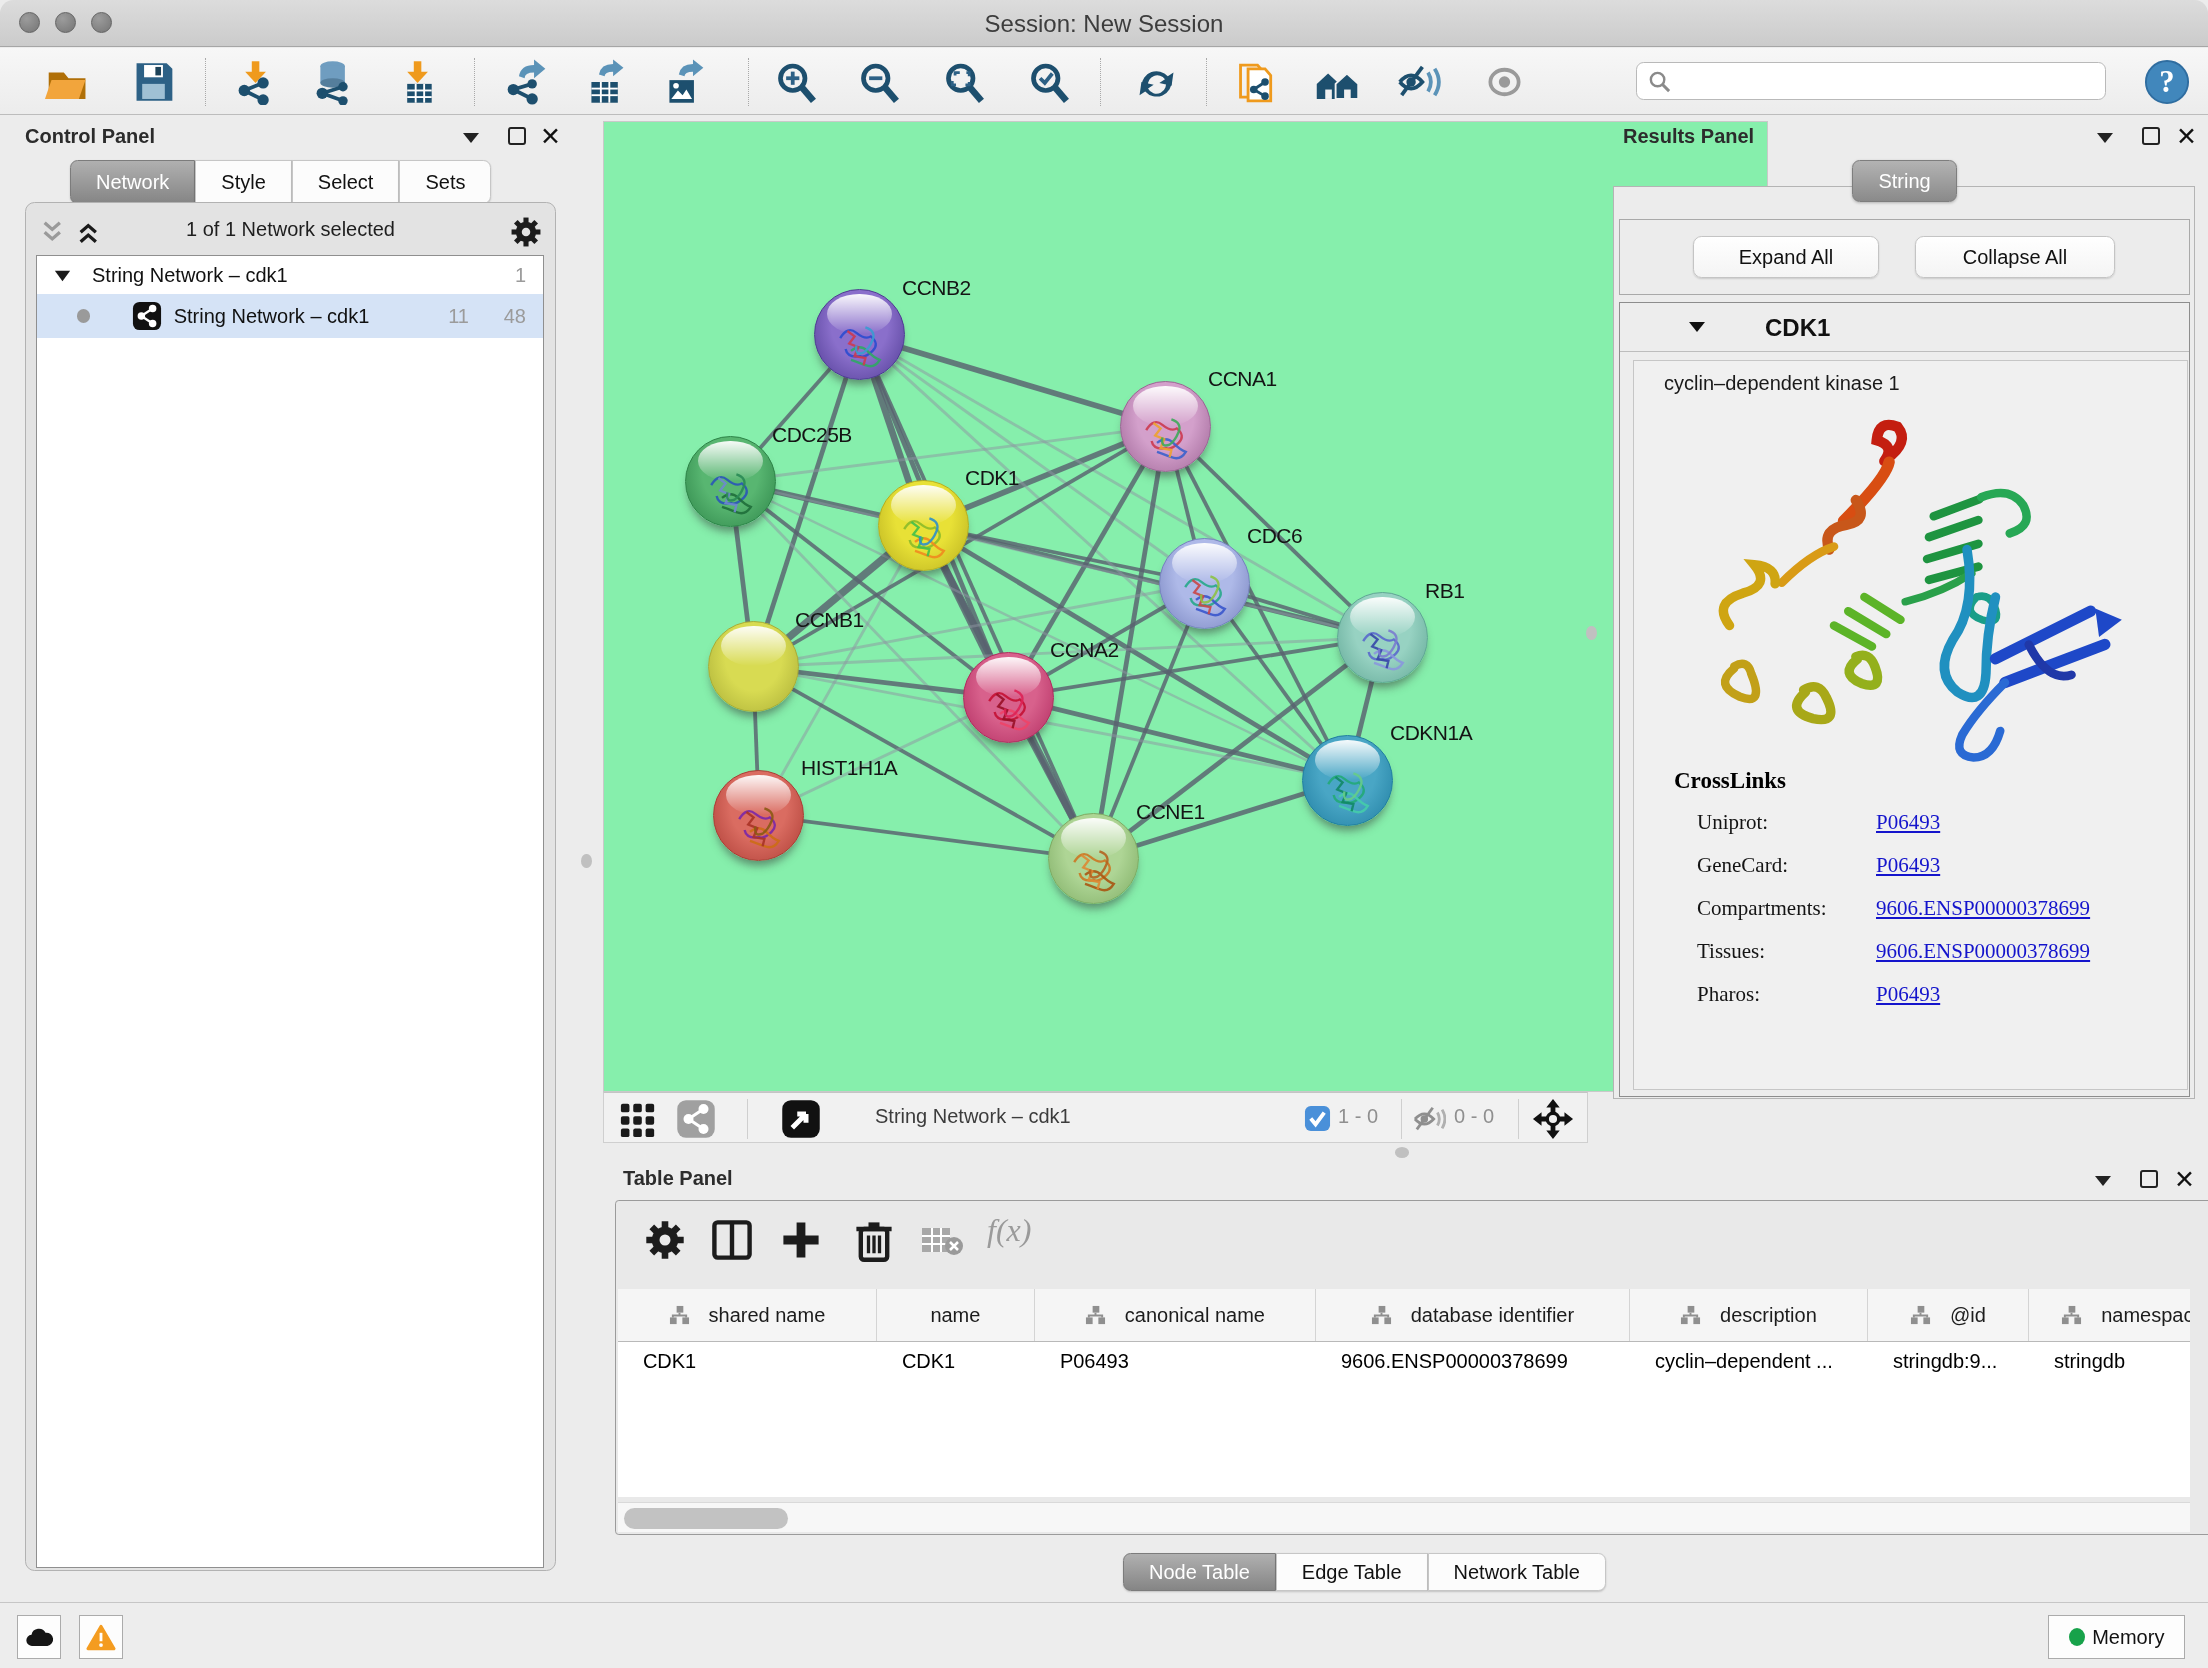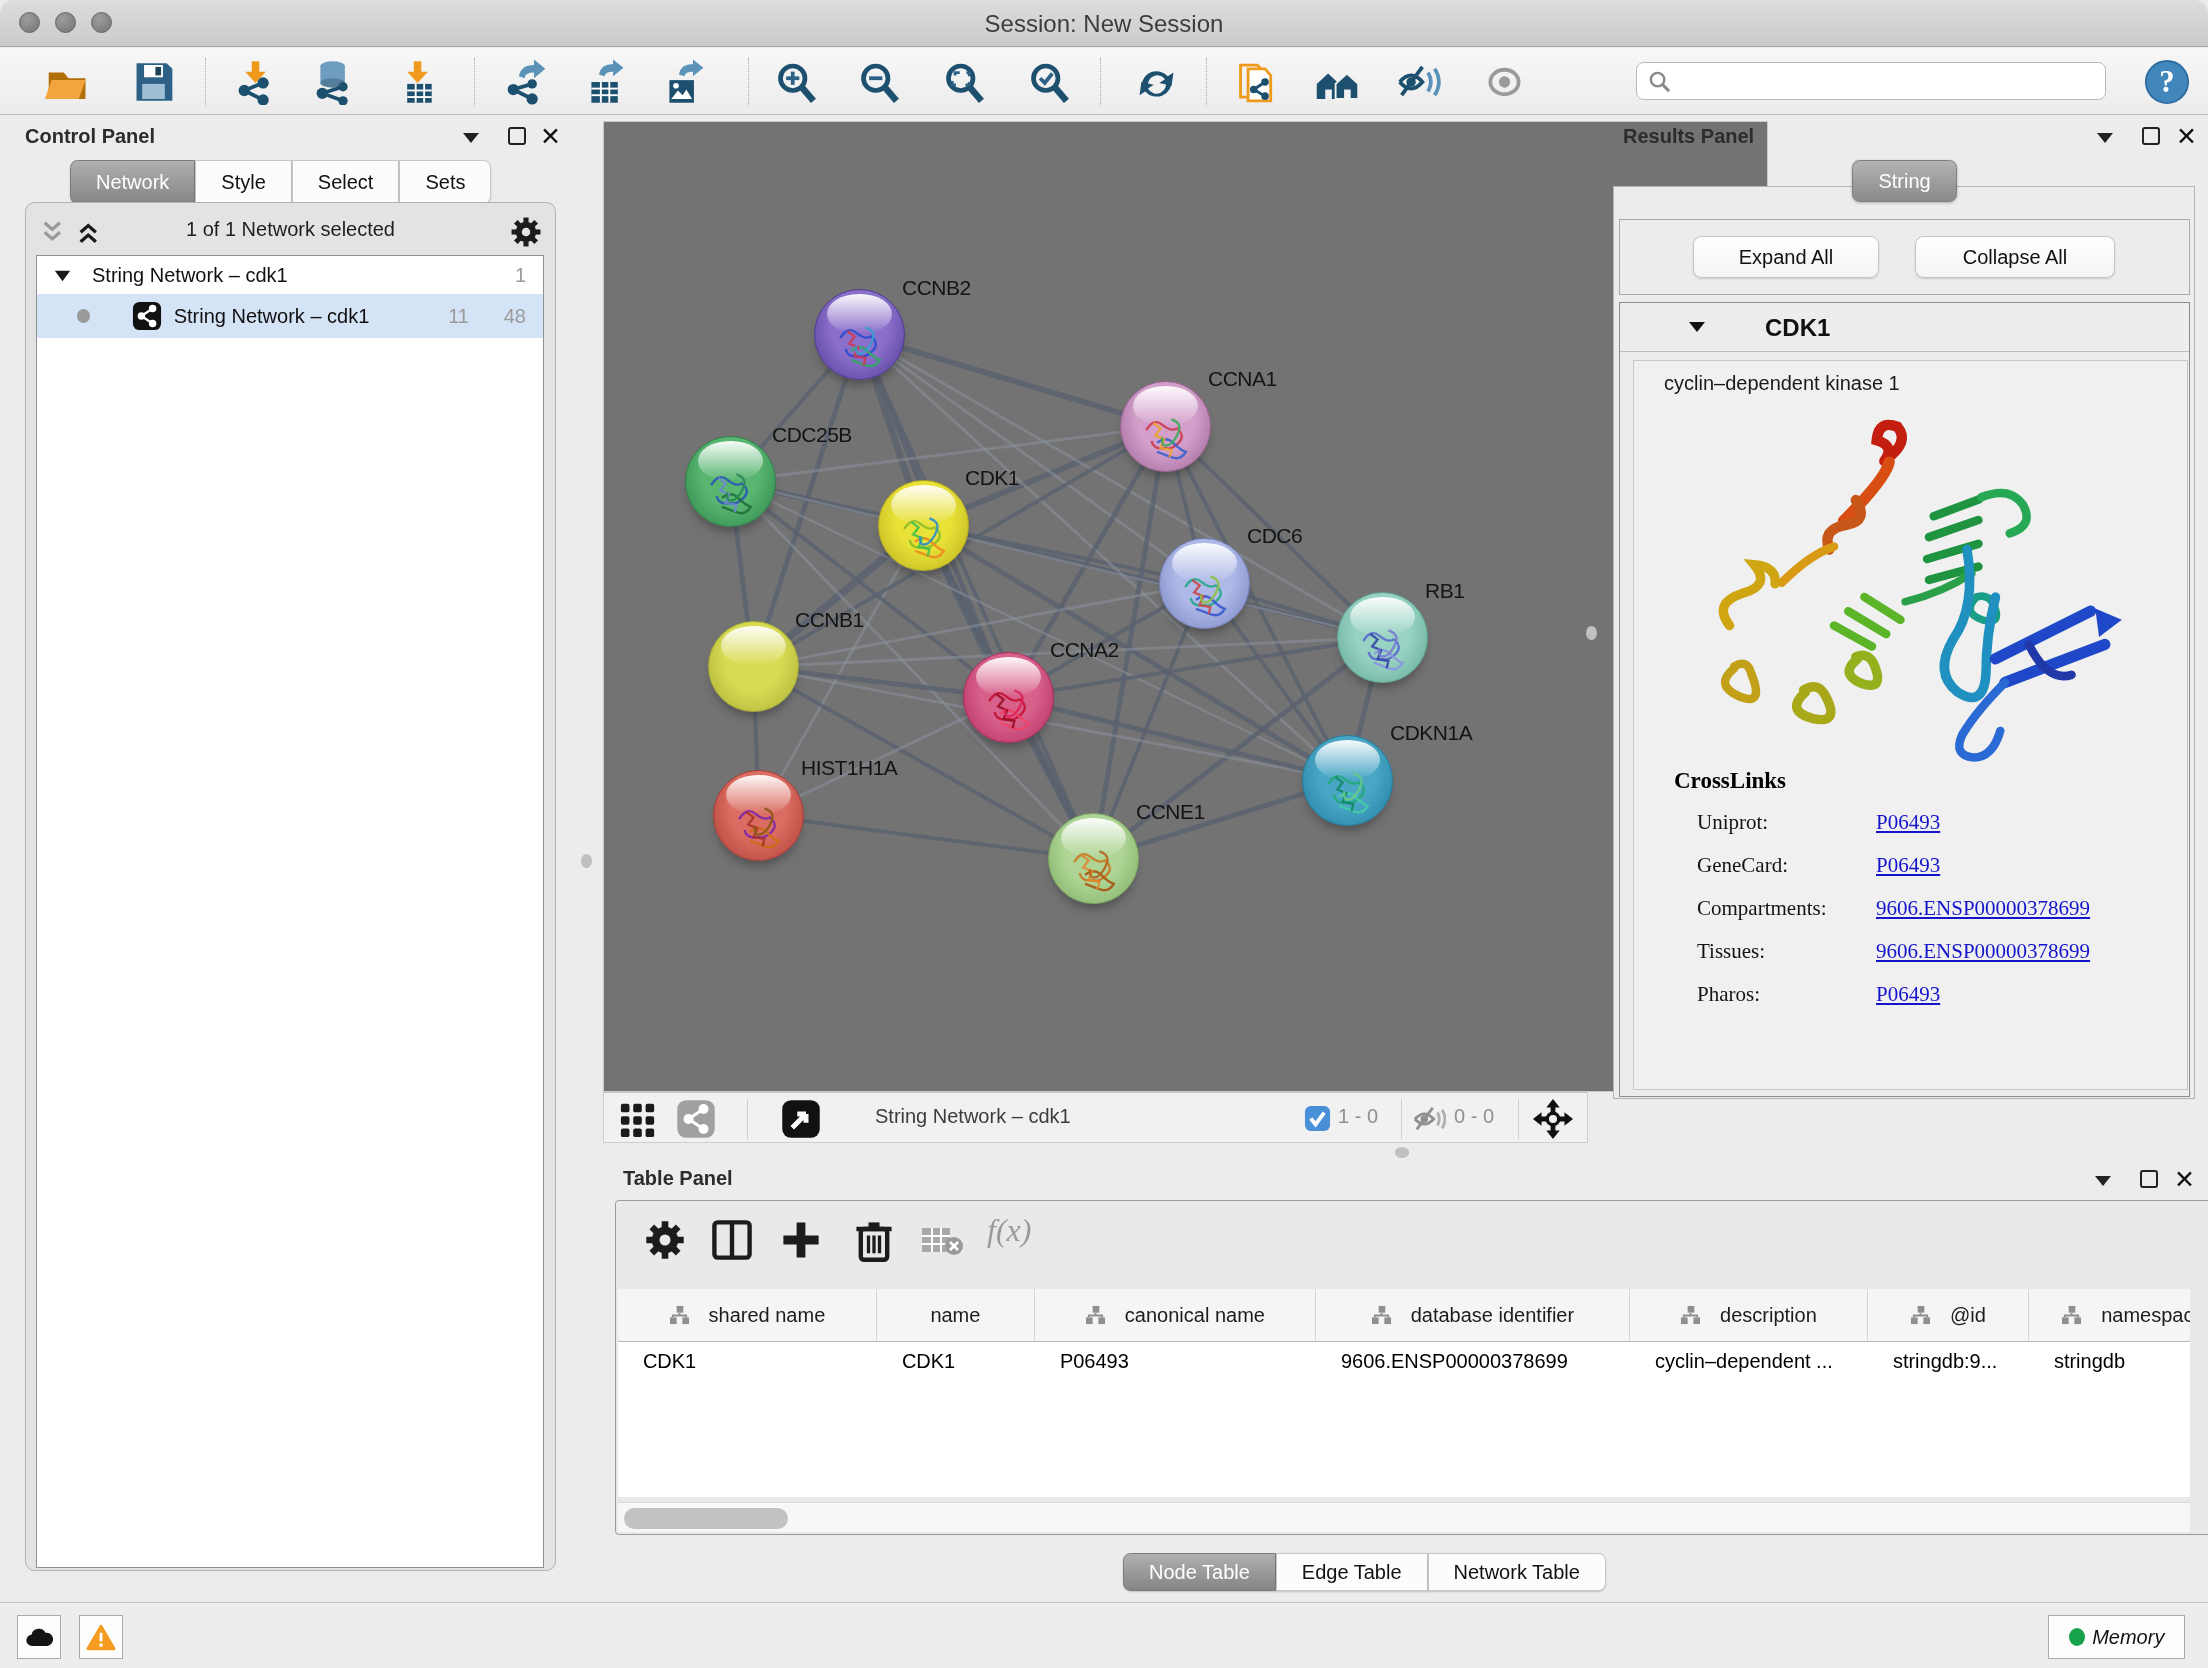--- a/index.html
+++ b/index.html
@@ -38,21 +38,21 @@
   .cp-box { position:absolute; left:25px; top:202px; width:531px; height:1369px;
     background:#e3e3e3; border:1px solid #b2b2b2; border-radius:9.5px; }
   .cp-row { position:absolute; left:25px; top:209px; width:531px; height:44px; font-size:20px; color:#1e1e1e; }
   .cp-row .summary { position:absolute; width:100%; text-align:center; top:8.6px; }
   .tree { position:absolute; left:36px; top:255px; width:508px; height:1313px; background:#fff; border:1px solid #8f8f8f; }
   .tree-row { position:relative; height:38px; font-size:20px; color:#111; display:flex; align-items:center; }
   .tree-row.sel { background:#d5e3f6; height:44px; }
   .tree-count { position:absolute; color:#9b9b9b; }
 
   
-  .canvas { position:absolute; left:603px; top:121px; width:1165px; height:971px; background:#737373; border:1px solid #c9c9c9;padding-left:30px; }
+  .canvas { position:absolute; left:603px; top:121px; width:1165px; height:971px; background:#86efac; border:1px solid #c9c9c9;padding-left:30px; }
   .canvas svg.edges { position:absolute; left:0; top:0; }
   .node { position:absolute; width:91px; height:91px; border-radius:50%; }
   .node .gloss { position:absolute; left:13%; top:4%; width:74%; height:46%; border-radius:50%;
     background:linear-gradient(rgba(255,255,255,.95),rgba(255,255,255,0)); }
   .node svg { position:absolute; left:10%; top:16%; }
   .node-label { position:absolute; font-size:21px; color:#141414; letter-spacing:-0.5px; white-space:nowrap; }
 
   .net-footer { position:absolute; left:603px; top:1092px; width:985px; height:51px;
     background:#f1f1f1; border:1px solid #cfcfcf; border-top:1px solid #c4c4c4; }
   .nf-sep { position:absolute; top:5.7px; height:40px; border-left:1px solid #cfcfcf; }
@@ -90,21 +90,21 @@
     font-size:20px; color:#1c1c1c; border-right:1px solid #d4d4d4; flex:none; }
   .tbl-row { display:flex; height:38px; align-items:center; }
   .td { padding-left:25px; font-size:20px; color:#000; flex:none; white-space:nowrap; overflow:hidden; }
   .hscroll { position:absolute; left:1.9px; top:301px; width:1572px; height:30px; background:#f7f7f7; border-top:1px solid #d9d9d9; }
   .hthumb { position:absolute; left:5.7px; top:4.8px; width:164px; height:21px; background:#c2c2c2; border-radius:10.5px; }
 
   .bot-tabs { position:absolute; left:1123px; top:1553px; display:flex; }
   .bot-tabs .tab-btn { height:38px; font-size:20px; }
 
   
-  .statusbar { position:absolute; left:0; top:1602px; width:100%; height:67px; background:#ededed; border-top:1px solid #c6c6c6;font-style:italic; }
+  .statusbar { position:absolute; left:0; top:1602px; width:100%; height:67px; background:#ededed; border-top:1px solid #c6c6c6; }
   .sb-btn { position:absolute; top:12.4px; height:44px; background:#fdfdfd; border:1.9px solid #ababab; display:flex; align-items:center; justify-content:center; }
   .mem-label { font-size:20px; color:#111; margin-left:7.6px; }
   .mem-dot { width:16px; height:18px; border-radius:50%; background:#17a24a; }
 </style>
 </head>
 <body>
 
 <div class="win">
 
   <div class="titlebar">

